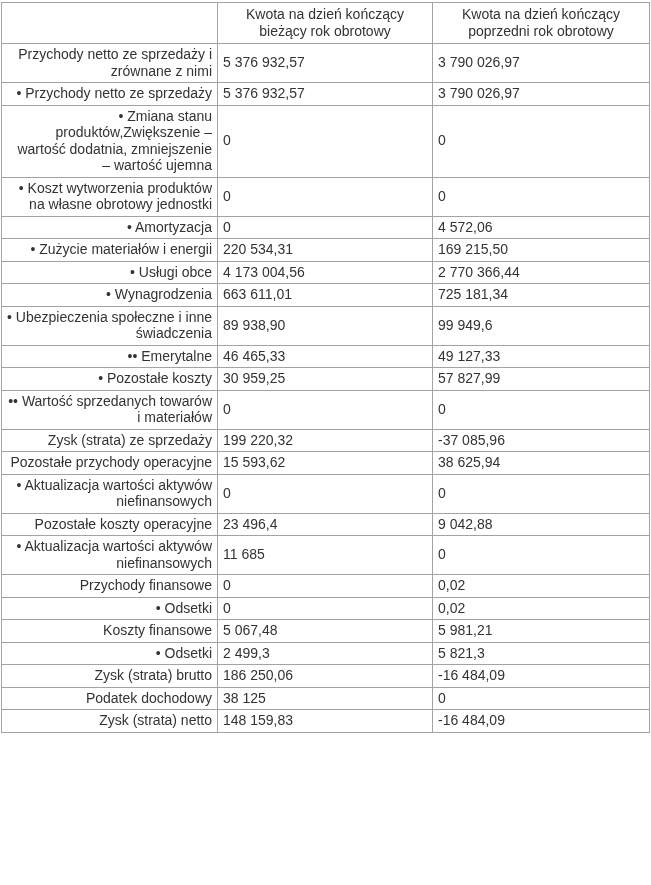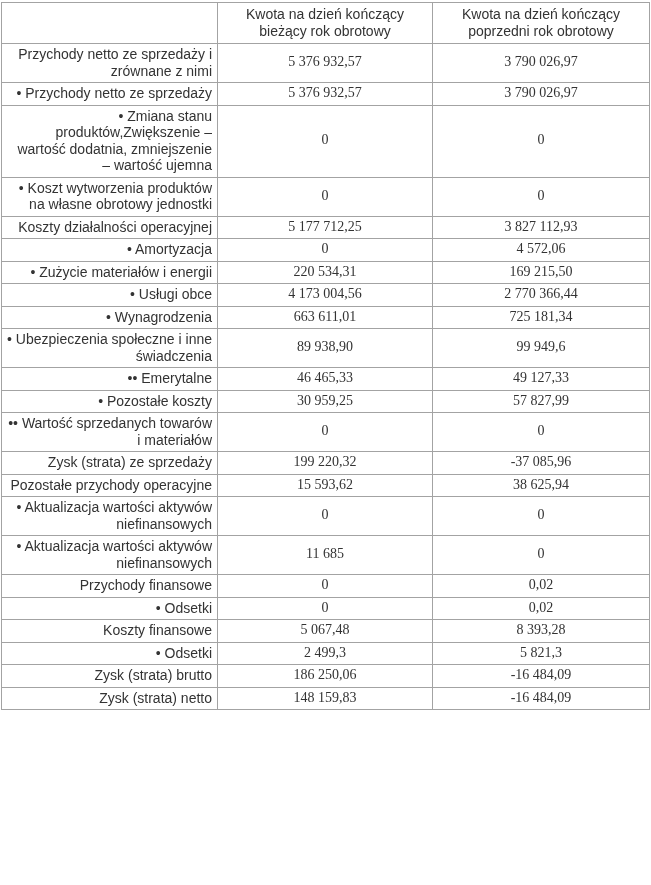--- a/index.html
+++ b/index.html
@@ -39,22 +39,20 @@
   }
   table.fin th{
     text-align:center;
     padding-top:3px;
     padding-bottom:4px;
   }
   table.fin td.label{
     text-align:right;
   }
   table.fin td.val{
-    text-align:center;
-    font-family:Liberation Serif, serif;
   }
 </style>
 </head>
 <body>
 
 <table class="fin">
   <colgroup>
     <col class="c-label">
     <col class="c-val1">
     <col class="c-val2">
@@ -84,25 +82,20 @@
     <td class="val">0</td>
     <td class="val">0</td>
   </tr>
 
   <tr>
     <td class="label">• Koszt wytworzenia produktów na własne obrotowy jednostki</td>
     <td class="val">0</td>
     <td class="val">0</td>
   </tr>
 
-  <tr>
-    <td class="label">Koszty działalności operacyjnej</td>
-    <td class="val">5 177 712,25</td>
-    <td class="val">3 827 112,93</td>
-  </tr>
 
   <tr>
     <td class="label">• Amortyzacja</td>
     <td class="val">0</td>
     <td class="val">4 572,06</td>
   </tr>
 
   <tr>
     <td class="label">• Zużycie materiałów i energii</td>
     <td class="val">220 534,31</td>
@@ -156,20 +149,25 @@
     <td class="val">15 593,62</td>
     <td class="val">38 625,94</td>
   </tr>
 
   <tr>
     <td class="label">• Aktualizacja wartości aktywów niefinansowych</td>
     <td class="val">0</td>
     <td class="val">0</td>
   </tr>
 
+  <tr>
+    <td class="label">Pozostałe koszty operacyjne</td>
+    <td class="val">23 496,4</td>
+    <td class="val">9 042,88</td>
+  </tr>
 
   <tr>
     <td class="label">• Aktualizacja wartości aktywów niefinansowych</td>
     <td class="val">11 685</td>
     <td class="val">0</td>
   </tr>
 
   <tr>
     <td class="label">Przychody finansowe</td>
     <td class="val">0</td>
@@ -178,35 +176,40 @@
 
   <tr>
     <td class="label">• Odsetki</td>
     <td class="val">0</td>
     <td class="val">0,02</td>
   </tr>
 
   <tr>
     <td class="label">Koszty finansowe</td>
     <td class="val">5 067,48</td>
-    <td class="val">8 393,28</td>
+    <td class="val">5 981,21</td>
   </tr>
 
   <tr>
     <td class="label">• Odsetki</td>
     <td class="val">2 499,3</td>
     <td class="val">5 821,3</td>
   </tr>
 
   <tr>
     <td class="label">Zysk (strata) brutto</td>
     <td class="val">186 250,06</td>
     <td class="val">-16 484,09</td>
   </tr>
 
+  <tr>
+    <td class="label">Podatek dochodowy</td>
+    <td class="val">38 125</td>
+    <td class="val">0</td>
+  </tr>
 
   <tr>
     <td class="label">Zysk (strata) netto</td>
     <td class="val">148 159,83</td>
     <td class="val">-16 484,09</td>
   </tr>
 </tbody>
 </table>
 
 </body></html>

